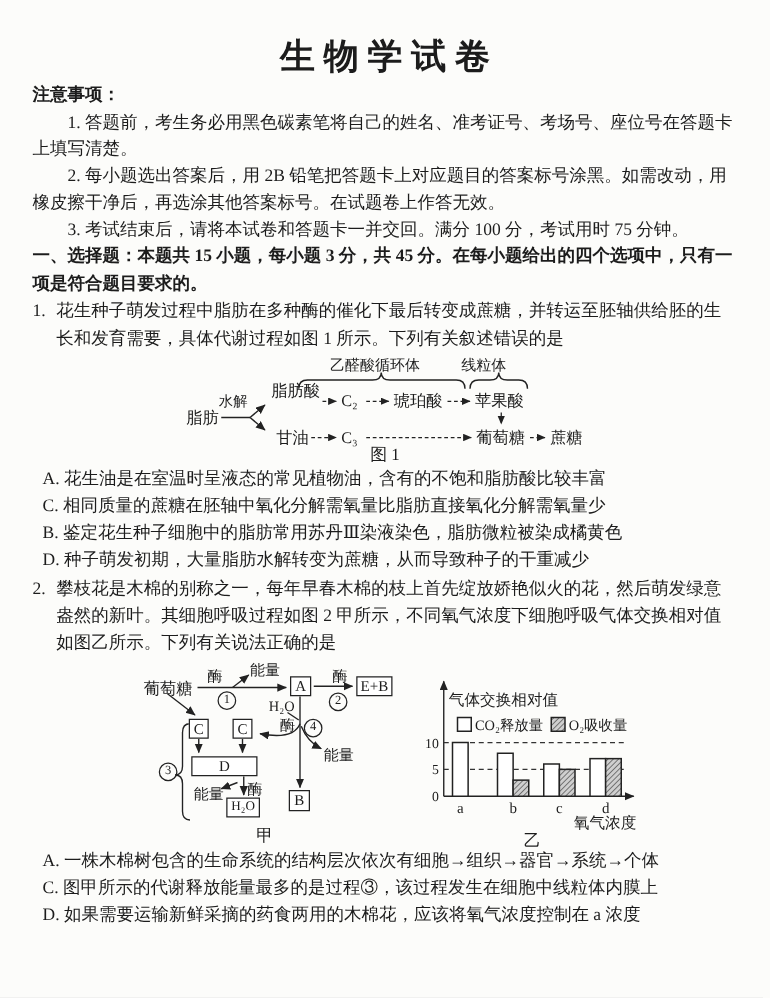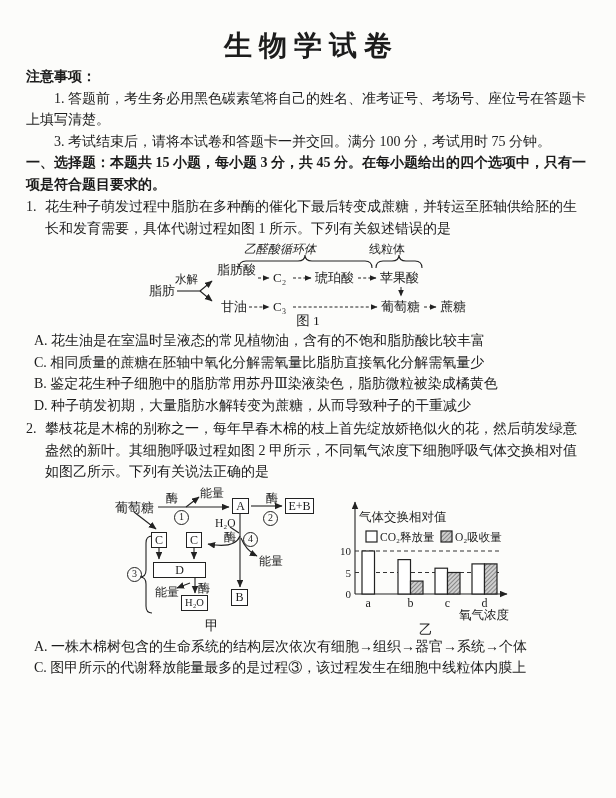--- a/index.html
+++ b/index.html
@@ -42,20 +42,21 @@
 </style>
 </head>
 <body>
 
 <div class="page">
 
   <h1 class="title">生 物 学 试 卷</h1>
 
   <p class="body bold notice-head">注意事项：</p>
   <p class="body ind">1. 答题前，考生务必用黑色碳素笔将自己的姓名、准考证号、考场号、座位号在答题卡上填写清楚。</p>
+  <p class="body ind">2. 每小题选出答案后，用 2B 铅笔把答题卡上对应题目的答案标号涂黑。如需改动，用橡皮擦干净后，再选涂其他答案标号。在试题卷上作答无效。</p>
   <p class="body ind">3. 考试结束后，请将本试卷和答题卡一并交回。满分 100 分，考试用时 75 分钟。</p>
 
   <p class="body bold sect">一、选择题：本题共 15 小题，每小题 3 分，共 45 分。在每小题给出的四个选项中，只有一项是符合题目要求的。</p>
 
   <p class="body stem"><span class="qnum">1.</span><span>花生种子萌发过程中脂肪在多种酶的催化下最后转变成蔗糖，并转运至胚轴供给胚的生长和发育需要，具体代谢过程如图 1 所示。下列有关叙述错误的是</span></p>
 
   <div class="fig fig1">
     <svg class="art" width="340" height="68" viewBox="0 0 340 68">
       <defs>
         <marker id="ah1" markerWidth="8" markerHeight="8" refX="6.5" refY="3" orient="auto">
@@ -68,21 +69,21 @@
       <line class="dl" x1="114" y1="36" x2="125" y2="36" marker-end="url(#ah1)"></line>
       <line class="dl" x1="149" y1="36" x2="167" y2="36" marker-end="url(#ah1)"></line>
       <line class="dl" x1="214" y1="36" x2="232" y2="36" marker-end="url(#ah1)"></line>
       <line class="dl" x1="105" y1="65" x2="125" y2="65" marker-end="url(#ah1)"></line>
       <line class="dl" x1="149" y1="65" x2="233" y2="65" marker-end="url(#ah1)"></line>
       <line class="dl" x1="280" y1="65" x2="292" y2="65" marker-end="url(#ah1)"></line>
       <line class="dl" x1="257" y1="45" x2="257" y2="54" marker-end="url(#ah1)"></line>
       <path class="sl" d="M95,26 Q95,19 102,19 L154,19 Q161,19 161,13 Q161,19 168,19 L221,19 Q228,19 228,26"></path>
       <path class="sl" d="M232,26 Q232,19 239,19 L248,19 Q255,19 255,13 Q255,19 262,19 L271,19 Q278,19 278,26"></path>
     </svg>
-    <span class="flabel f12" style="left:100px;top:0px;font-style:italic;">乙醛酸循环体</span>
+    <span class="flabel f12" style="left:120px;top:0px;">乙醛酸循环体</span>
     <span class="flabel f12" style="left:225px;top:0px;">线粒体</span>
     <span class="flabel" style="left:5px;top:41px;">脂肪</span>
     <span class="flabel f11" style="left:31px;top:30px;">水解</span>
     <span class="flabel" style="left:73px;top:20px;">脂肪酸</span>
     <span class="flabel" style="left:129px;top:28px;">C₂</span>
     <span class="flabel" style="left:171px;top:28px;">琥珀酸</span>
     <span class="flabel" style="left:236px;top:28px;">苹果酸</span>
     <span class="flabel" style="left:77px;top:57px;">甘油</span>
     <span class="flabel" style="left:129px;top:57px;">C₃</span>
     <span class="flabel" style="left:237px;top:57px;">葡萄糖</span>
@@ -183,15 +184,16 @@
             <text x="149.5" y="121" text-anchor="middle" font-size="12">d</text>
           </g>
       </svg>
       <span class="f2cap" style="left:84px;top:135px;">乙</span>
     </div>
   </div>
 
   <div class="opts">
     <p class="body">A. 一株木棉树包含的生命系统的结构层次依次有细胞→组织→器官→系统→个体</p>
     <p class="body">C. 图甲所示的代谢释放能量最多的是过程③，该过程发生在细胞中线粒体内膜上</p>
+    <p class="body">D. 如果需要运输新鲜采摘的药食两用的木棉花，应该将氧气浓度控制在 a 浓度</p>
   </div>
 
 </div>
 
 </body></html>

